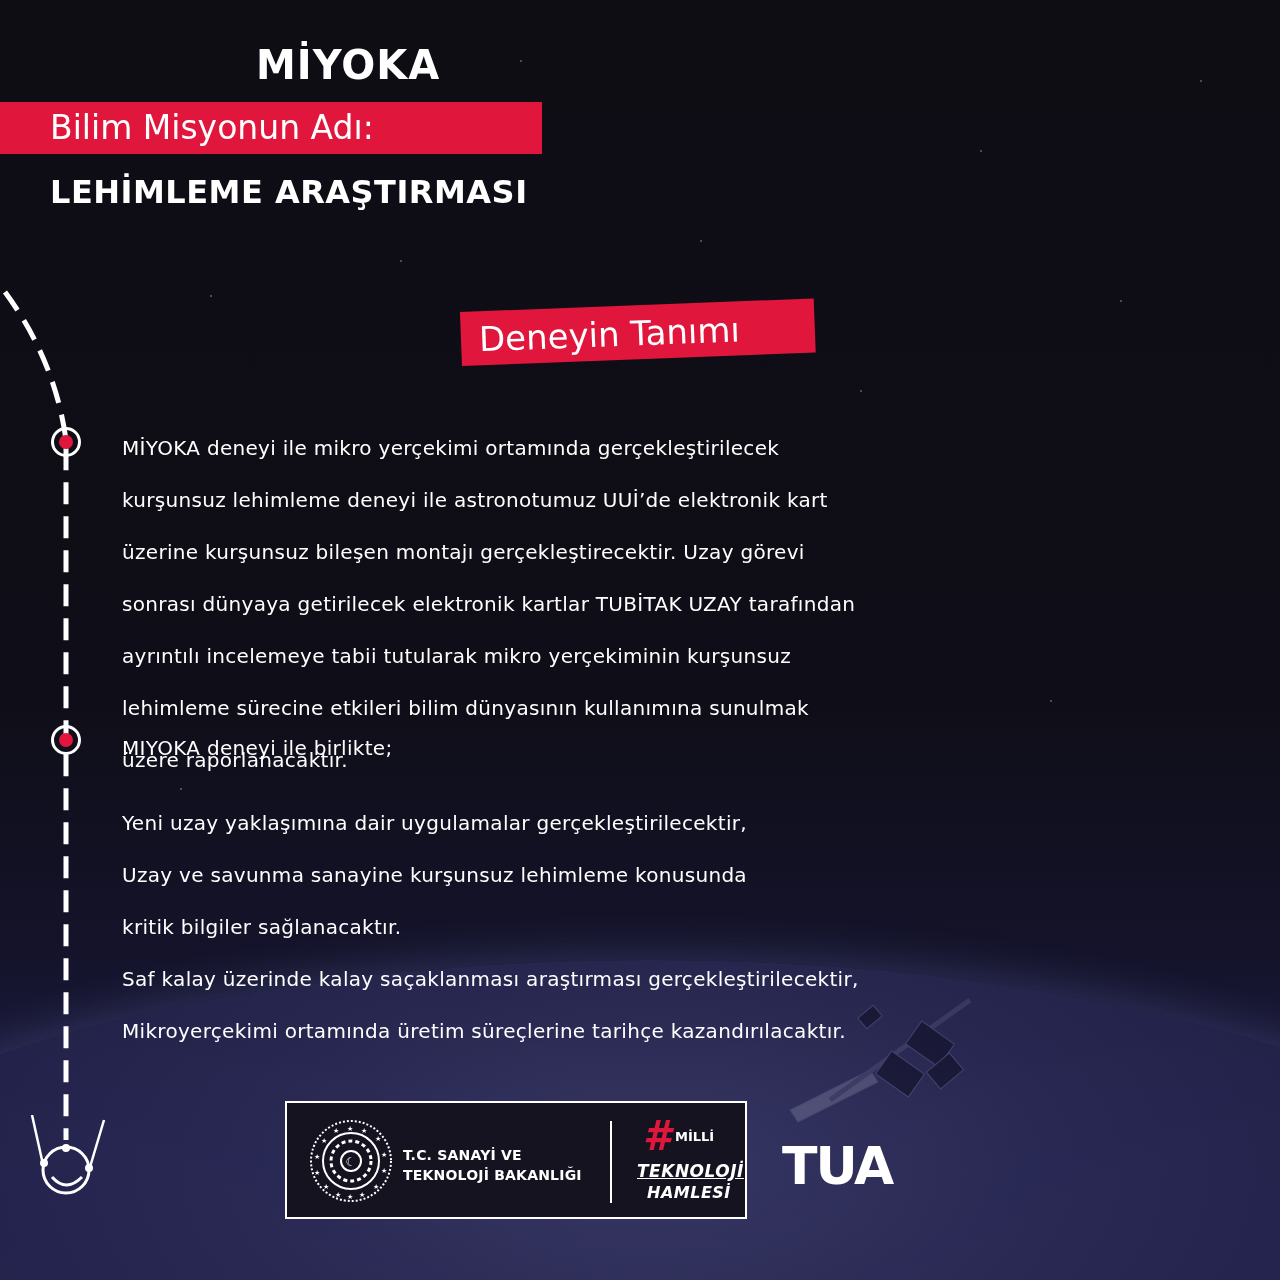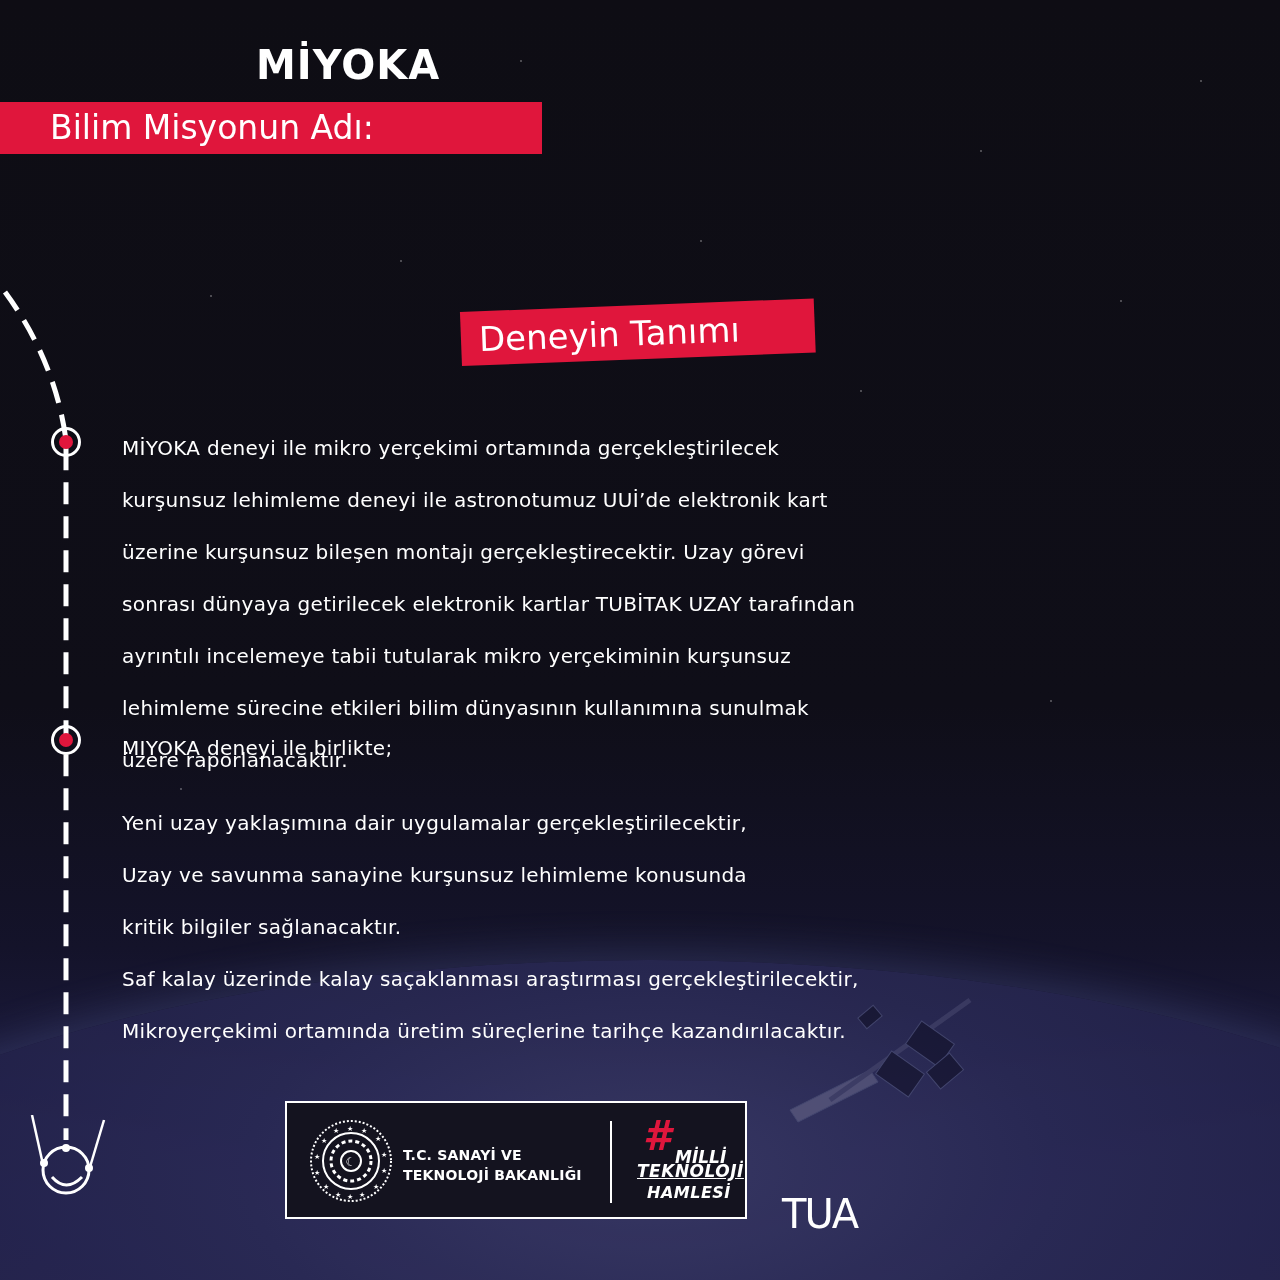--- a/index.html
+++ b/index.html
@@ -67,24 +67,24 @@
     border: 2px solid #ffffff; box-sizing: border-box; background: #14131f;
   }
   .seal { position: absolute; left: 22px; top: 16px; }
   .ministry-text {
     position: absolute; left: 116px; top: 42px; font-size: 14px; font-weight: bold; line-height: 20px;
     white-space: pre-line; letter-spacing: 0.2px;
   }
   .divider { position: absolute; left: 323px; top: 18px; width: 2px; height: 82px; background: #fff; }
   .mth { position: absolute; left: 350px; top: 14px; width: 90px; height: 92px; }
   .mth .hash { position: absolute; left: 6px; top: -4px; font-size: 40px; font-weight: bold; color: #e0163c; font-style: italic; }
-  .mth .t1 { position: absolute; left: 38px; top: 30px; font-size: 17px; font-weight: bold; font-style: italic; }
+  .mth .t1 { position: absolute; left: 38px; top: 12px; font-size: 13px; font-weight: bold; }
   .mth .t2 { position: absolute; left: 0; top: 44px; font-size: 17px; font-weight: bold; font-style: italic; letter-spacing: 0.5px; text-decoration: underline; }
   .mth .t3 { position: absolute; left: 10px; top: 66px; font-size: 16px; font-weight: bold; font-style: italic; letter-spacing: 0.5px; }
-  .tua { position: absolute; left: 782px; top: 1191px; font-size: 40px; font-weight: 400; letter-spacing: -2px; font-family: "DejaVu Sans", sans-serif; }
+  .tua { position: absolute; left: 782px; top: 1136px; font-size: 52px; font-weight: 700; letter-spacing: -2px; font-family: "DejaVu Sans", sans-serif; }
   .iss { position: absolute; left: 770px; top: 990px; opacity: 0.55; }
 </style>
 </head>
 <body>
 
 <div class="bg"></div>
 <div class="earth-rim"></div>
 <div class="stars">
   <span style="left:210px;top:295px"></span>
     <span style="left:520px;top:60px"></span>
@@ -107,20 +107,21 @@
     <rect x="160" y="70" width="30" height="22" transform="rotate(-40 175 81)"></rect>
     <rect x="90" y="20" width="20" height="14" transform="rotate(-40 100 27)"></rect>
   </g>
 </svg>
 
 <div class="title-main">MİYOKA</div>
 <div class="label-band">
   <span>Bilim Misyonun Adı:</span>
 </div>
 <div class="mission-name">
+  <div>LEHİMLEME ARAŞTIRMASI</div>
 </div>
 
 <div class="section-band">
   <span>Deneyin Tanımı</span>
 </div>
 
 <svg class="timeline" width="140" height="920" viewBox="0 0 140 920" style="position:absolute;left:0;top:280px;">
   <path d="M5,12 Q55,80 66,160 L66,860" fill="none" stroke="#ffffff" stroke-width="5" stroke-dasharray="22,12"></path>
 </svg>
 <div class="bullet" style="left:51px;top:427px;"></div>

